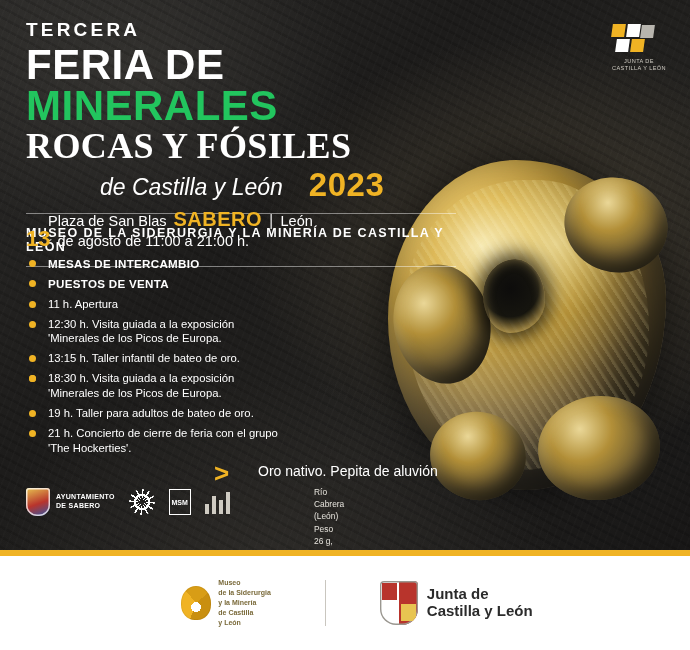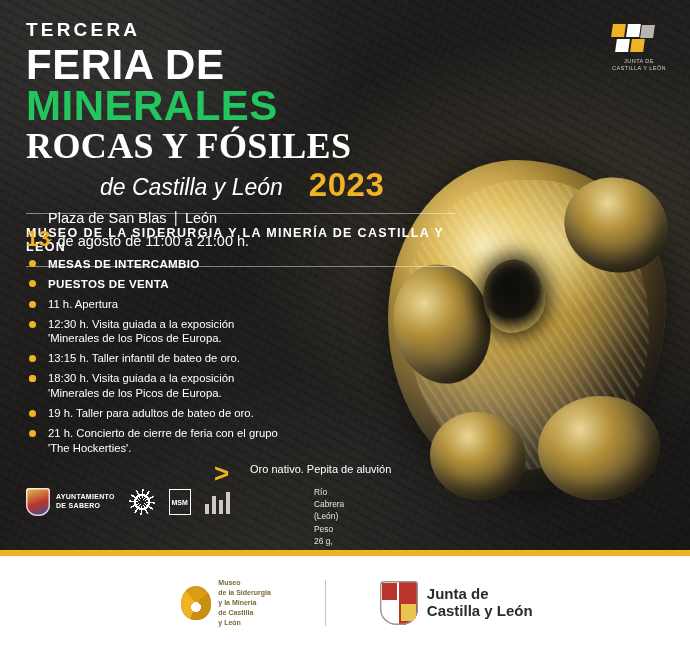--- a/index.html
+++ b/index.html
@@ -246,23 +246,23 @@
     position: absolute;
     left: 0;
     top: 0;
     color: #f0b324;
     font-size: 26px;
     font-weight: bold;
     line-height: 1;
   }
   .caption-main {
     position: absolute;
-    left: 36px;
+    left: 44px;
     top: 3px;
-    font-size: 11px;
+    font-size: 14px;
     white-space: nowrap;
   }
   .caption-sub {
     position: absolute;
     left: 100px;
     top: 26px;
     font-size: 8.4px;
     line-height: 1.45;
     color: #e7e4dd;
   }
@@ -488,20 +488,21 @@
       <div class="de-cyl">de Castilla y León</div>
       <div class="year">2023</div>
     </div>
     <div class="rule"></div>
     <div class="museo-line">MUSEO DE LA SIDERURGIA Y LA MINERÍA DE CASTILLA Y LEÓN</div>
     <div class="rule2"></div>
   </div>
 
   <div class="place-row">
     <span class="plaza">Plaza de San Blas</span>
+    <span class="sabero">SABERO</span>
     <span class="sep">|</span>
     <span class="leon">León</span>
   </div>
 
   <div class="date-row">
     <span class="day">13</span>
     <span class="date-text">de agosto de 11:00 a 21:00 h.</span>
   </div>
 
   <div class="programme">

